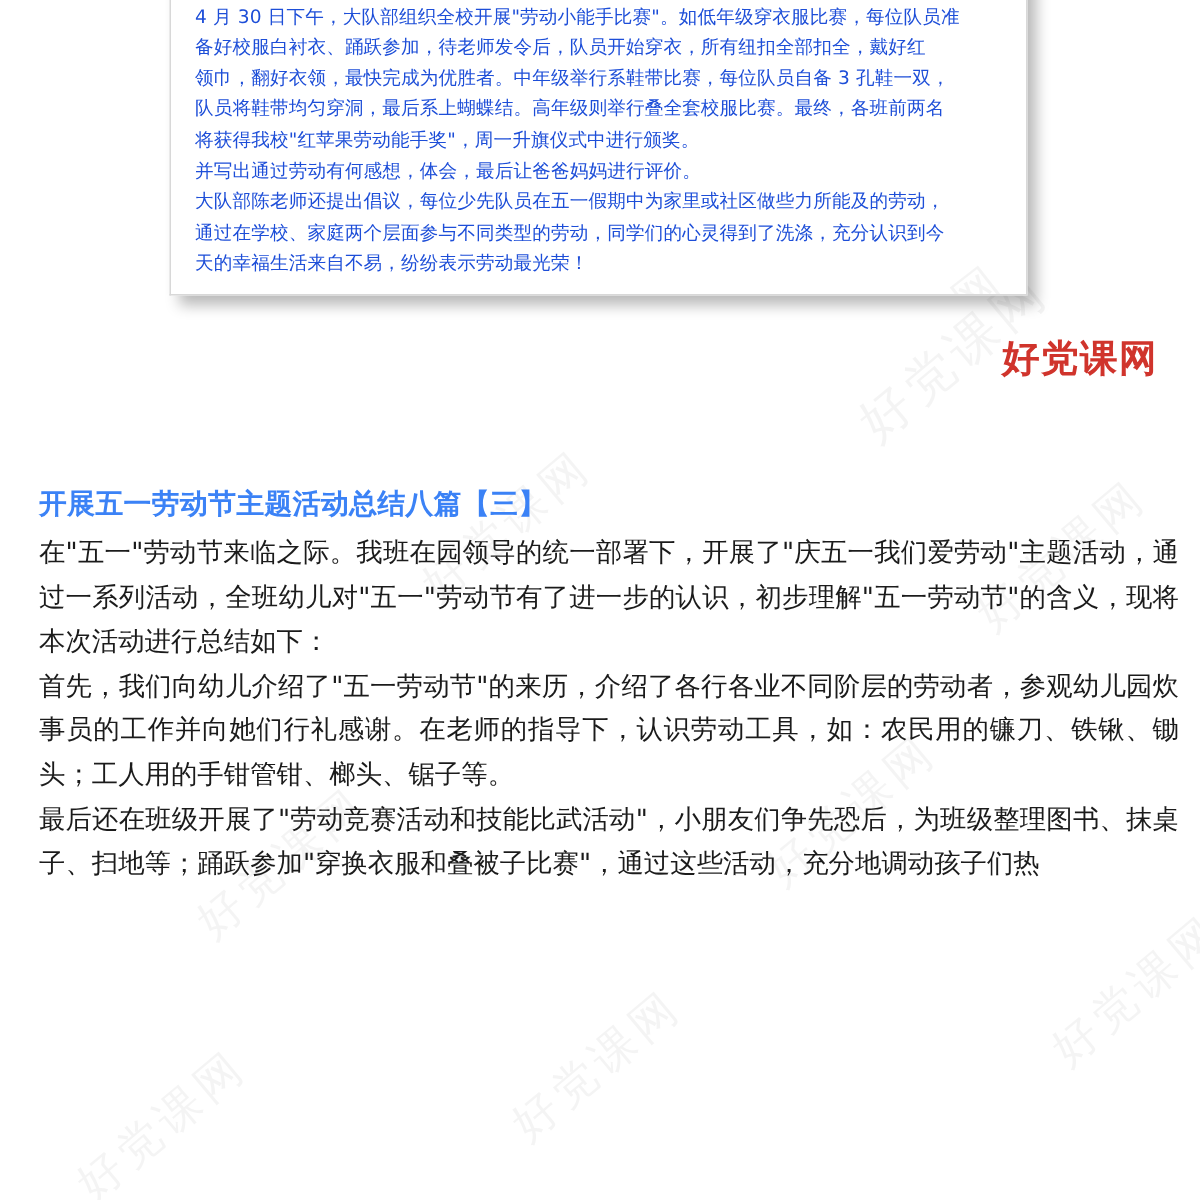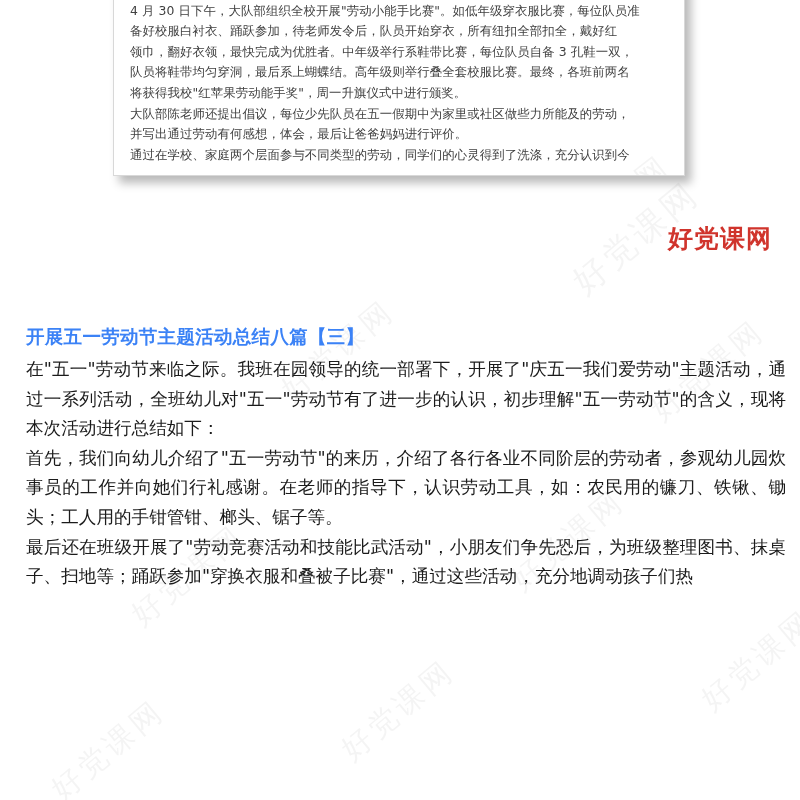--- a/index.html
+++ b/index.html
@@ -29,21 +29,21 @@
     border: 1px solid #d8d8d8;
     border-top: none;
     box-shadow: 6px 7px 9px rgba(0,0,0,0.28);
     padding: 6px 16px 10px 16px;
     box-sizing: border-box;
     overflow: hidden;
   }
   .doc-card .doc-line {
     font-size: 12.4px;
     line-height: 20.6px;
-    color: #404040;
+    color: #1d4ed8;
     white-space: nowrap;
     letter-spacing: 0.1px;
     font-family: "DejaVu Sans", "Liberation Sans", sans-serif;
   }
   .doc-card .doc-line.clipped {
     overflow: hidden;
   }
   .doc-card-watermark {
     position: absolute;
     right: 6px;
@@ -127,23 +127,24 @@
 <div class="page-watermark wm-h">好党课网</div>
 
 <div class="doc-card-wrap">
   <div class="doc-card">
     <div class="doc-line clipped">获得...</div>
     <div class="doc-line">4 月 30 日下午，大队部组织全校开展"劳动小能手比赛"。如低年级穿衣服比赛，每位队员准</div>
     <div class="doc-line">备好校服白衬衣、踊跃参加，待老师发令后，队员开始穿衣，所有纽扣全部扣全，戴好红</div>
     <div class="doc-line">领巾，翻好衣领，最快完成为优胜者。中年级举行系鞋带比赛，每位队员自备 3 孔鞋一双，</div>
     <div class="doc-line">队员将鞋带均匀穿洞，最后系上蝴蝶结。高年级则举行叠全套校服比赛。最终，各班前两名</div>
     <div class="doc-line">将获得我校"红苹果劳动能手奖"，周一升旗仪式中进行颁奖。</div>
+    <div class="doc-line">并写出通过劳动有何感想，体会，最后让爸爸妈妈进行评价。</div>
     <div class="doc-line">大队部陈老师还提出倡议，每位少先队员在五一假期中为家里或社区做些力所能及的劳动，</div>
-    <div class="doc-line">并写出通过劳动有何感想，体会，最后让爸爸妈妈进行评价。</div>
     <div class="doc-line">通过在学校、家庭两个层面参与不同类型的劳动，同学们的心灵得到了洗涤，充分认识到今</div>
+    <div class="doc-line">天的幸福生活来自不易，纷纷表示劳动最光荣！</div>
     <div class="doc-card-watermark">好党课网</div>
   </div>
 </div>
 
 <div class="red-watermark">好党课网</div>
 
 <div class="article">
   <h1 class="article-title">开展五一劳动节主题活动总结八篇【三】</h1>
   <p>在"五一"劳动节来临之际。我班在园领导的统一部署下，开展了"庆五一我们爱劳动"主题活动，通过一系列活动，全班幼儿对"五一"劳动节有了进一步的认识，初步理解"五一劳动节"的含义，现将本次活动进行总结如下：</p>
   <p>首先，我们向幼儿介绍了"五一劳动节"的来历，介绍了各行各业不同阶层的劳动者，参观幼儿园炊事员的工作并向她们行礼感谢。在老师的指导下，认识劳动工具，如：农民用的镰刀、铁锹、锄头；工人用的手钳管钳、榔头、锯子等。</p>

